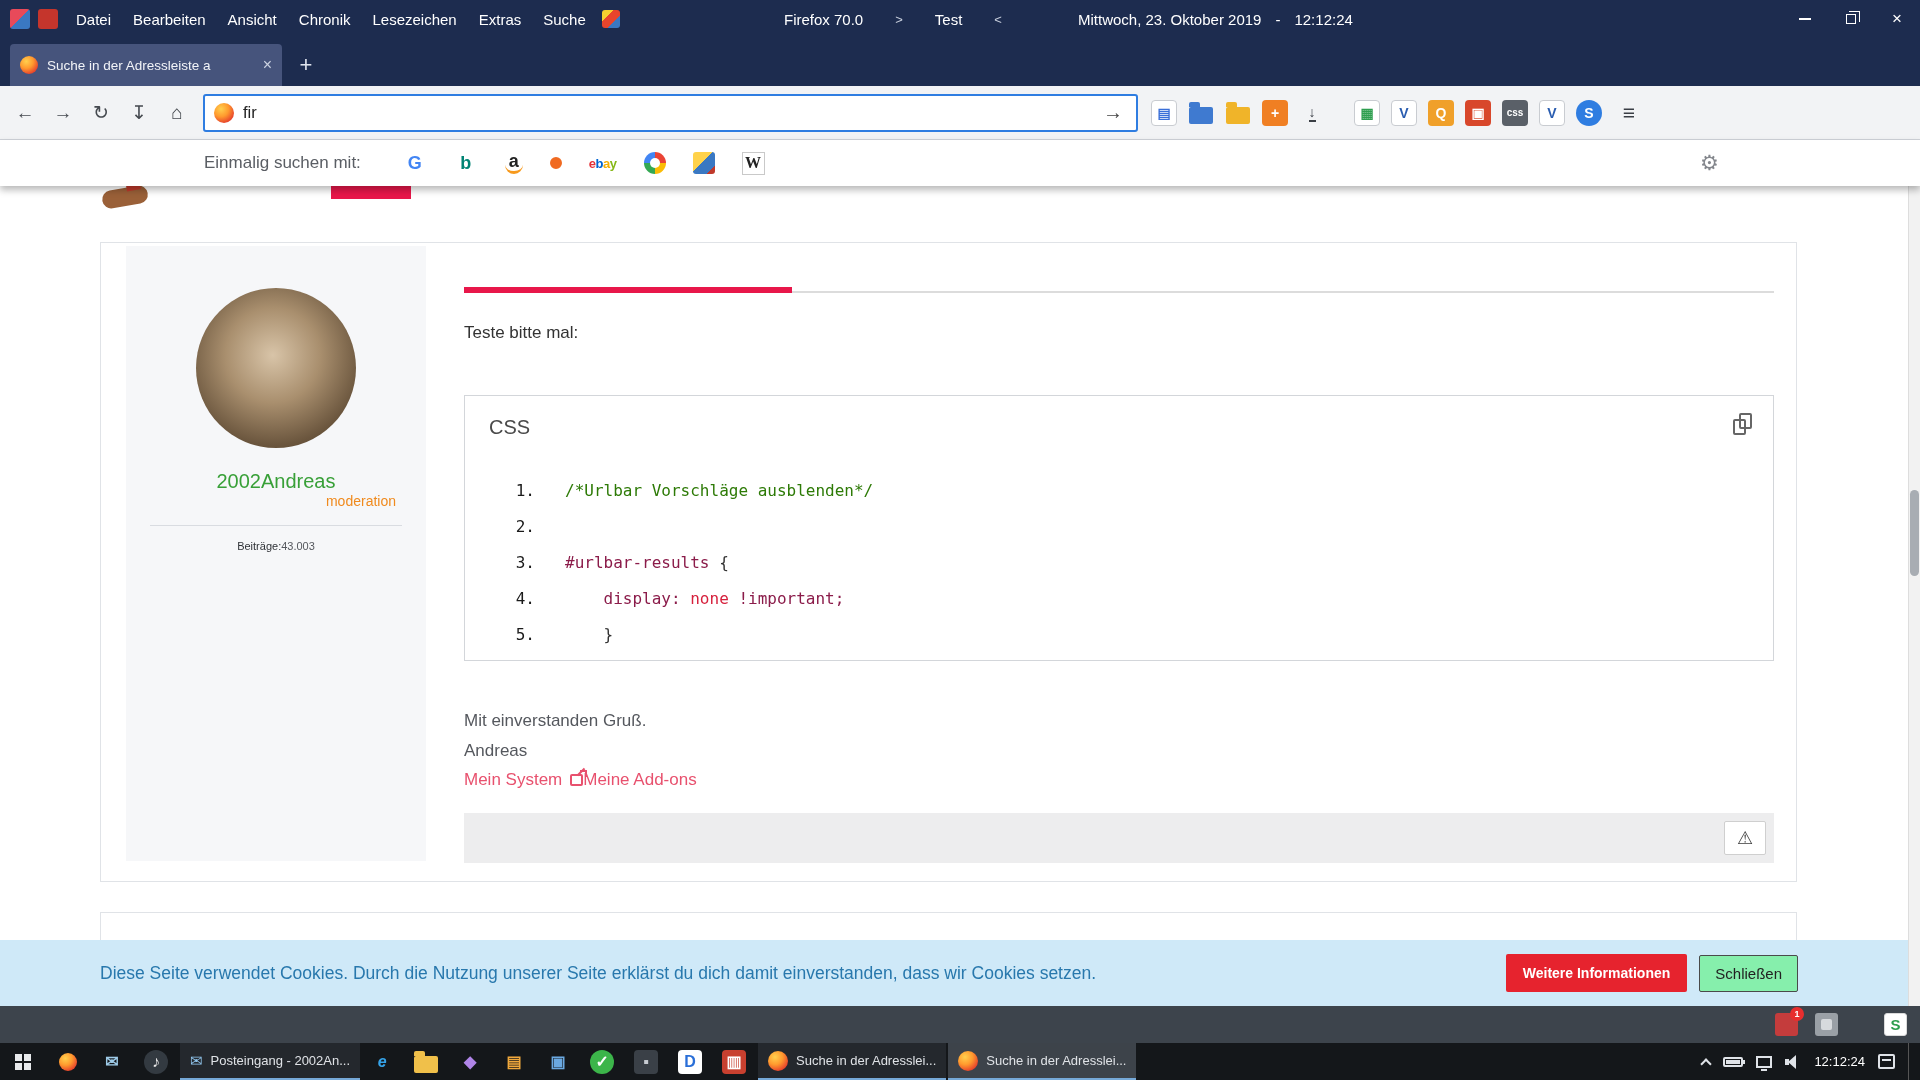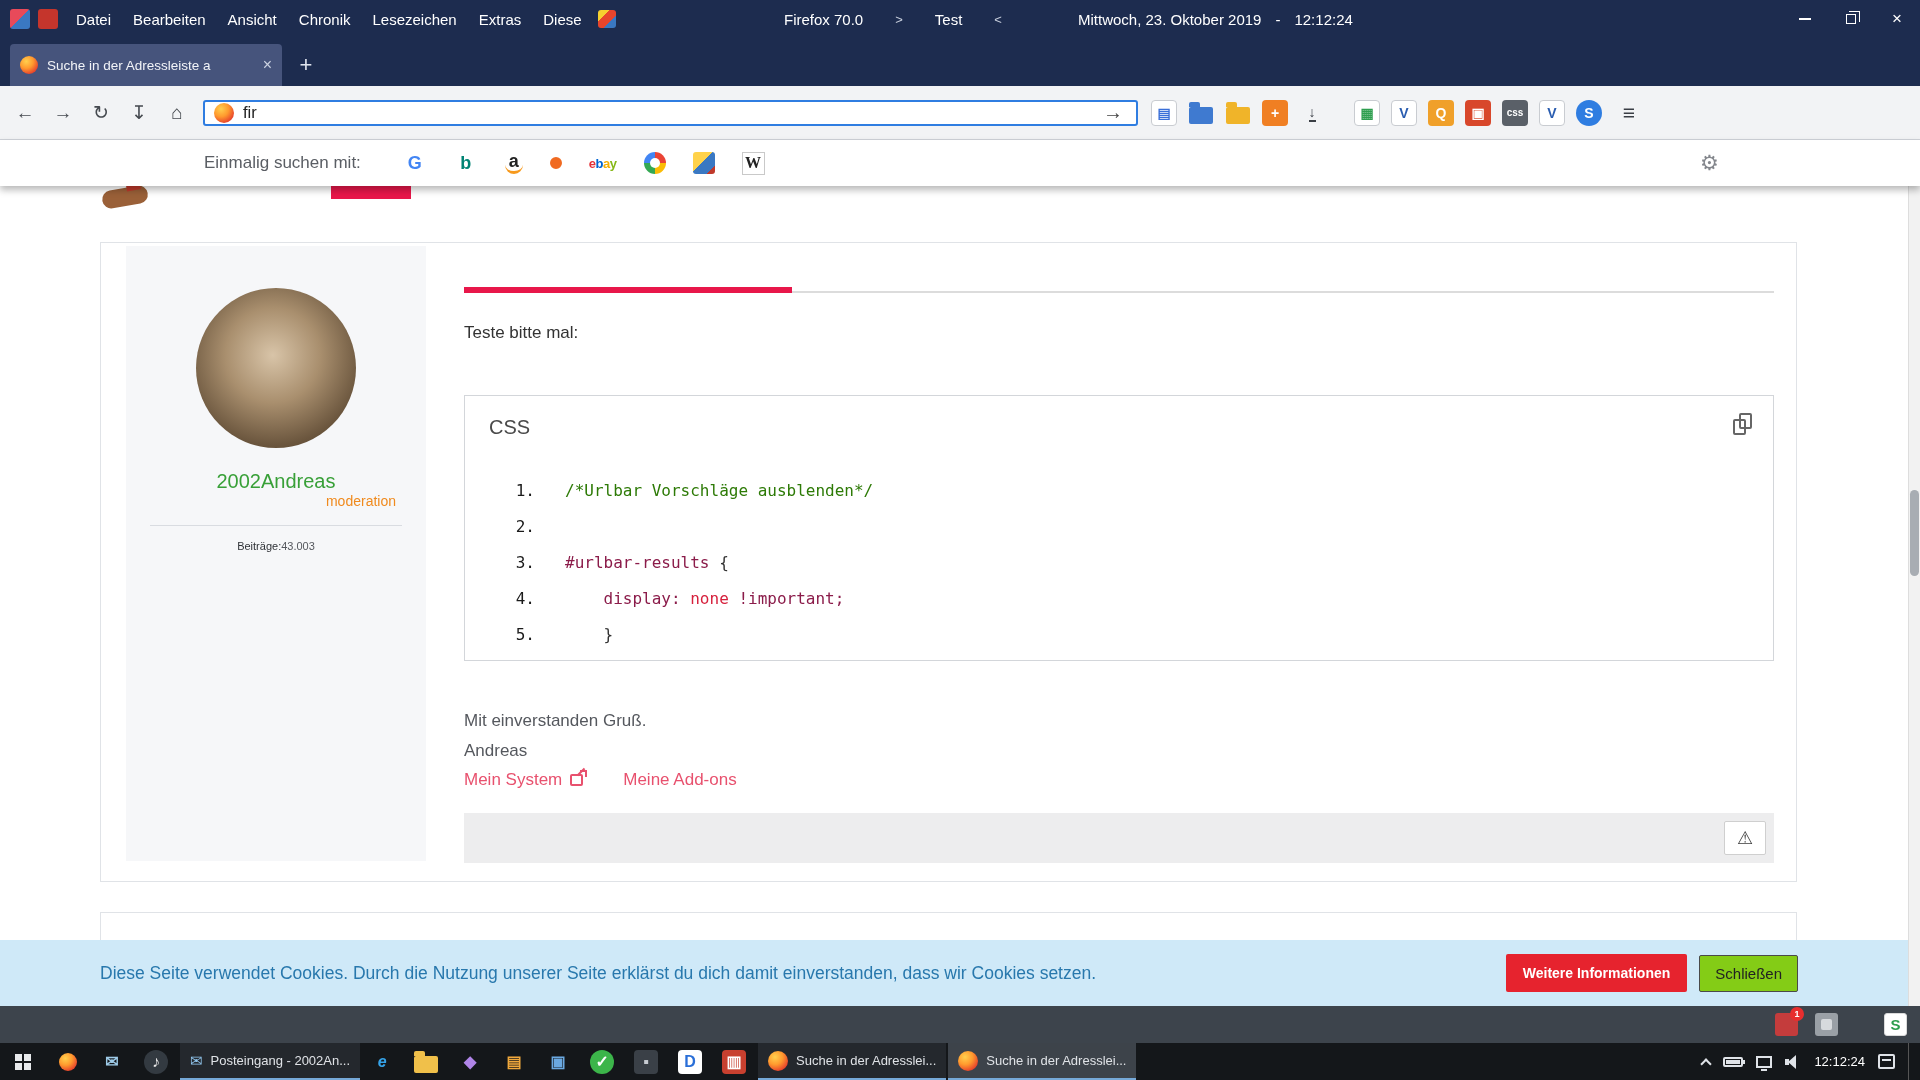--- a/index.html
+++ b/index.html
@@ -35,21 +35,21 @@
   .tab-close { color:#ccd3e2; font-size:16px; }
   .newtab { width:36px; height:36px; display:flex; align-items:center; justify-content:center; color:#dfe4ee; font-size:22px; margin-bottom:3px; margin-left:6px; }
 
   
   .toolbar { position:absolute; left:0; top:86px; width:1920px; height:54px; background:#f2f3f5; border-bottom:1px solid #cfd2d8; display:flex; align-items:center; padding:0 8px; gap:5px; }
   .ticon { display:flex; align-items:center; justify-content:center; }
   .toolbar .ticon { width:34px; height:34px; border-radius:3px; }
   .gbox { width:26px; height:26px; border-radius:4px; display:flex; align-items:center; justify-content:center; font-size:14px; font-weight:bold; }
   #nav-buttons { display:flex; gap:4px; }
   #nav-buttons .gbox { font-size:19px; font-weight:normal; }
-  .urlbar { width:935px; height:26px; background:#fff; border:2px solid #2f7de1; border-radius:3px; display:flex; align-items:center; padding:0 9px; gap:9px; margin:0 4px; }
+  .urlbar { width:935px; height:38px; background:#fff; border:2px solid #2f7de1; border-radius:3px; display:flex; align-items:center; padding:0 9px; gap:9px; margin:0 4px; }
   .urlbar input { border:none; outline:none; flex:1; font-size:16.5px; color:#222; font-family:"Liberation Sans",sans-serif; background:transparent; }
   .urlbar .ffdot { width:20px; height:20px; }
   .go { color:#444; font-size:20px; padding:0 4px; }
   #left-ext, #right-ext { display:flex; gap:3px; }
   #right-ext { margin-left:16px; }
   .folder { width:24px; height:17px; background:var(--fc,#f0c04a); border-radius:2px; position:relative; margin-top:5px; }
   .folder::before { content:''; position:absolute; top:-5px; left:0; width:11px; height:5px; background:var(--fc,#f0c04a); border-radius:2px 2px 0 0; }
   .searchbox { width:272px; height:34px; background:#fff; border:1px solid #b8bcc4; border-radius:3px; display:flex; align-items:center; gap:9px; padding:0 10px; margin-left:16px; }
   .searchbox input { border:none; outline:none; flex:1; font-size:15.5px; color:#333; background:transparent; font-family:"Liberation Sans",sans-serif; }
   .searchbox input::placeholder { color:#8a8e95; }
@@ -100,35 +100,35 @@
   .copy-btn { position:absolute; right:14px; top:14px; width:30px; height:30px; }
   .copy-btn .sq2 { position:absolute; left:4px; top:9px; width:13px; height:16px; border:2px solid #666; border-radius:2px; background:#fff; }
   .copy-btn .sq1 { position:absolute; left:10px; top:3px; width:13px; height:16px; border:2px solid #666; border-radius:2px; }
   .code-lines { position:absolute; left:24px; top:76px; right:24px; font-family:"DejaVu Sans Mono","Liberation Mono",monospace; font-size:16px; }
   .code-line { display:flex; height:36px; align-items:center; }
   .code-line .ln { width:46px; text-align:right; margin-right:30px; color:#1a1a1a; }
   .code-line .codetext { white-space:pre; }
   .sig { position:absolute; left:363px; font-size:17px; color:#55585e; }
   .sig1 { top:468px; }
   .sig2 { top:498px; }
-  .links-row { position:absolute; left:363px; top:527px; display:flex; gap:40px; }
+  .links-row { position:absolute; left:363px; top:527px; display:flex; }
   .plink { font-size:17px; color:#e8516e; text-decoration:none; display:flex; align-items:center; cursor:pointer; }
   .extlink { display:inline-block; width:13px; height:12px; border:2px solid currentColor; border-radius:2px; margin-left:8px; position:relative; }
   .extlink::before { content:''; position:absolute; right:-5px; top:-5px; width:10px; height:2px; background:currentColor; transform:rotate(-45deg); }
   .extlink::after { content:''; position:absolute; right:-6px; top:-6px; width:5px; height:5px; border-top:2px solid currentColor; border-right:2px solid currentColor; }
   .footer-bar { position:absolute; left:363px; top:570px; width:1310px; height:50px; background:#ededee; }
   .warn-btn { position:absolute; right:8px; top:8px; width:42px; height:34px; background:#fff; border:1px solid #cfcfcf; border-radius:2px; display:flex; align-items:center; justify-content:center; font-size:18px; color:#3a3a3a; }
   .next-card { position:absolute; left:100px; top:772px; width:1697px; height:34px; background:#fff; border:1px solid #e0e3e7; border-bottom:none; }
 
   
   .cookie { position:absolute; left:0; top:940px; width:1920px; height:66px; background:#cfe9f8; display:flex; align-items:center; padding-left:100px; z-index:30; }
   .cookie-text { font-size:17.5px; color:#2878ad; }
   .cookie-buttons { margin-left:auto; margin-right:122px; display:flex; gap:12px; align-items:center; }
   .btn-info { background:#e6232e; color:#fff; font-size:14px; font-weight:bold; border:none; padding:11px 17px; border-radius:2px; cursor:pointer; font-family:"Liberation Sans",sans-serif; }
-  .btn-close { background:#84cc16; color:#222; font-size:15px; border:1px solid #4a4a4a; padding:9px 15px; border-radius:2px; cursor:pointer; font-family:"Liberation Sans",sans-serif; }
+  .btn-close { background:#86efac; color:#222; font-size:15px; border:1px solid #4a4a4a; padding:9px 15px; border-radius:2px; cursor:pointer; font-family:"Liberation Sans",sans-serif; }
 
   
   .slate { position:absolute; left:0; top:1006px; width:1920px; height:37px; background:#3d444c; z-index:30; }
   .sl-icon { position:absolute; top:7px; width:23px; height:23px; border-radius:3px; display:flex; align-items:center; justify-content:center; font-size:13px; font-weight:bold; }
   .sl1 { left:1775px; background:#c43c3c; color:#fff; }
   .sl1 .badge { position:absolute; right:-6px; top:-6px; width:14px; height:14px; border-radius:50%; background:#e82e2e; color:#fff; font-size:9px; display:flex; align-items:center; justify-content:center; }
   .sl2 { left:1815px; background:#9aa0a6; }
   .sl2::after { content:''; width:11px; height:11px; background:#d7dadd; border-radius:2px; }
   .sl3 { left:1884px; background:#fff; color:#2e9e4f; border:1px solid #dadada; font-size:15px; }
 
@@ -173,21 +173,21 @@
     <div class="tb-badge b1"></div>
     <div class="tb-badge b2"></div>
   </div>
   <div class="menu-bar" id="menu-bar">
       <div class="menu-item">Datei</div>
       <div class="menu-item">Bearbeiten</div>
       <div class="menu-item">Ansicht</div>
       <div class="menu-item">Chronik</div>
       <div class="menu-item">Lesezeichen</div>
       <div class="menu-item">Extras</div>
-      <div class="menu-item">Diese</div>
+      <div class="menu-item">Suche</div>
     </div>
   <div class="tb-badge b3"></div>
   <div class="tb-center">
     <span>Firefox 70.0</span>
     <span class="dim">&gt;</span>
     <span>Test</span>
     <span class="dim">&lt;</span>
   </div>
   <div class="tb-right">
     <span>Mittwoch, 23. Oktober 2019</span>

